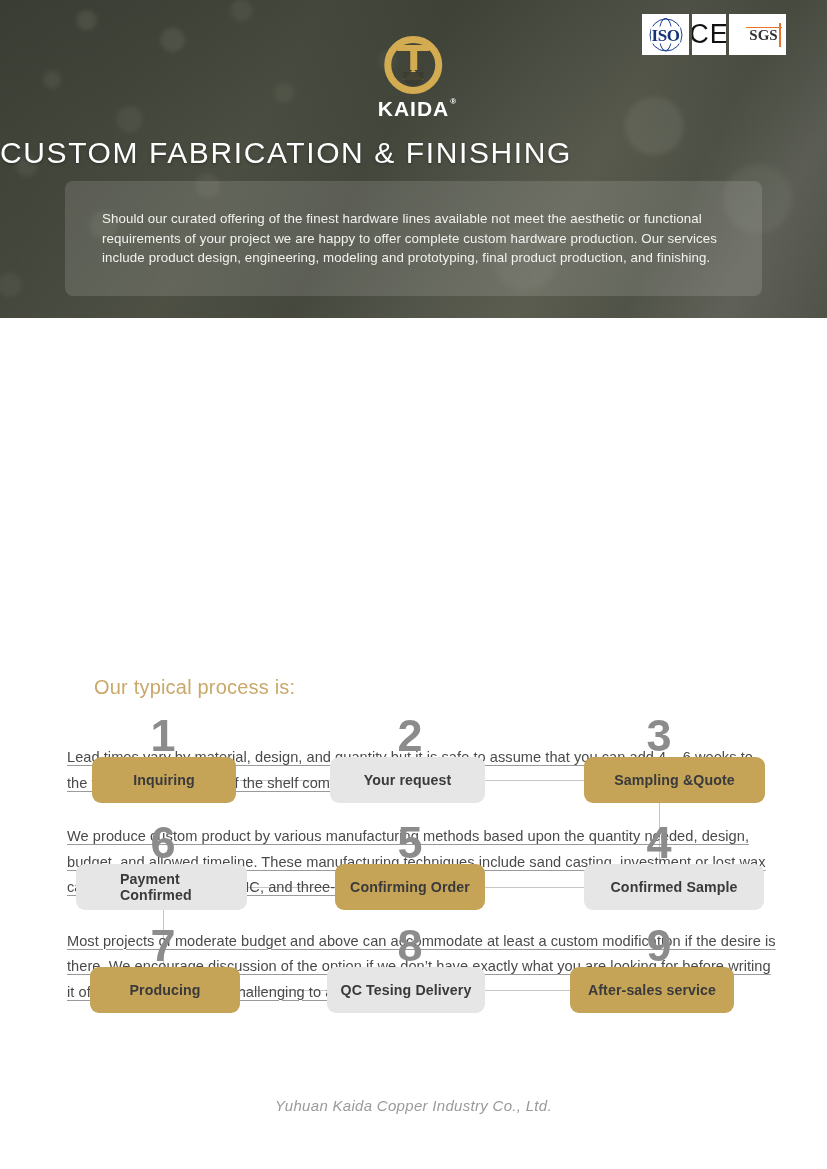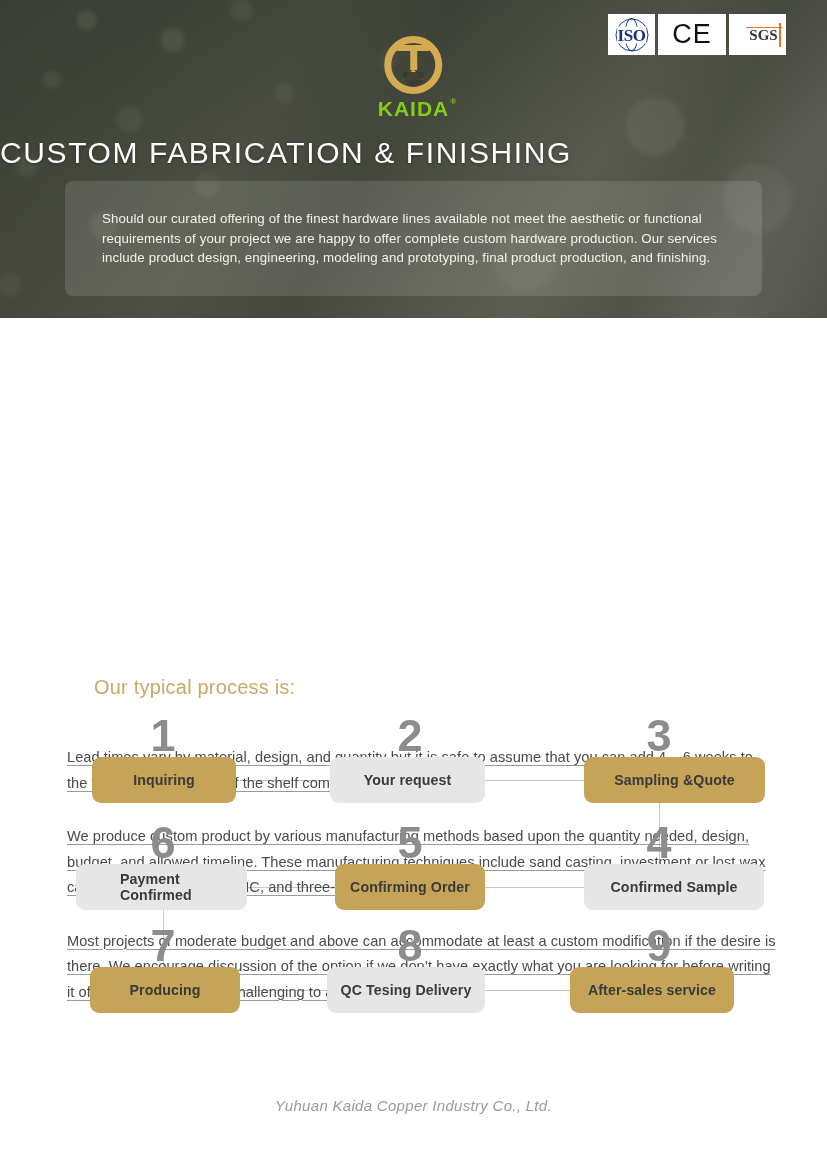--- a/index.html
+++ b/index.html
@@ -71,21 +71,21 @@
   .cert {
     background: #ffffff;
     width: 46px;
     height: 41px;
     display: flex;
     align-items: center;
     justify-content: center;
     overflow: hidden;
   }
   .cert-iso { width: 47px; }
-  .cert-ce  { width: 68px; }
+  .cert-ce  { width: 34px; }
   .cert-sgs { width: 45px; padding-left: 12px; }
 
   .iso-wrap { position: relative; width: 42px; height: 36px; }
   .iso-globe {
     position: absolute; left: 50%; top: 50%;
     transform: translate(-50%,-50%);
     width: 31px; height: 31px;
     border: 1.3px solid #1b3f8f;
     border-radius: 50%;
   }
@@ -168,21 +168,21 @@
     position: absolute; left: 50%; top: 36px;
     transform: translateX(-50%);
     width: 20px; height: 14px;
     background: rgba(58,61,50,0.94);
     border-radius: 0 0 10px 10px;
   }
   .logo-name {
     font-family: "Liberation Sans", sans-serif;
     font-weight: bold;
     font-size: 21px;
-    color: #84cc16;
+    color: #ffffff;
     letter-spacing: 1px;
     line-height: 1;
     position: relative;
     display: inline-block;
   }
   .logo-name sup {
     font-size: 8px;
     position: absolute;
     top: 0px; right: -8px;
   }

